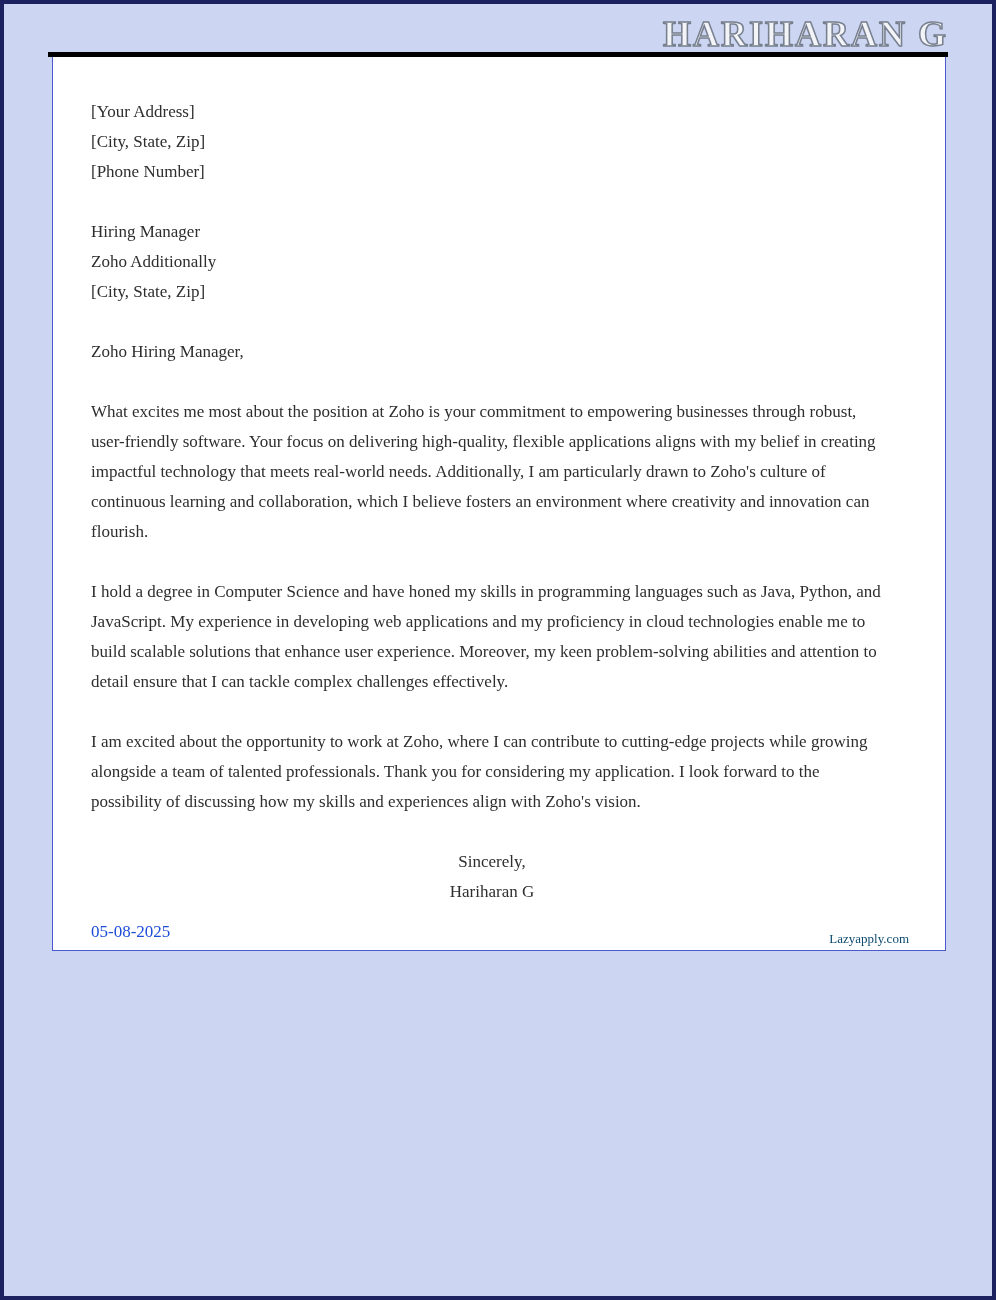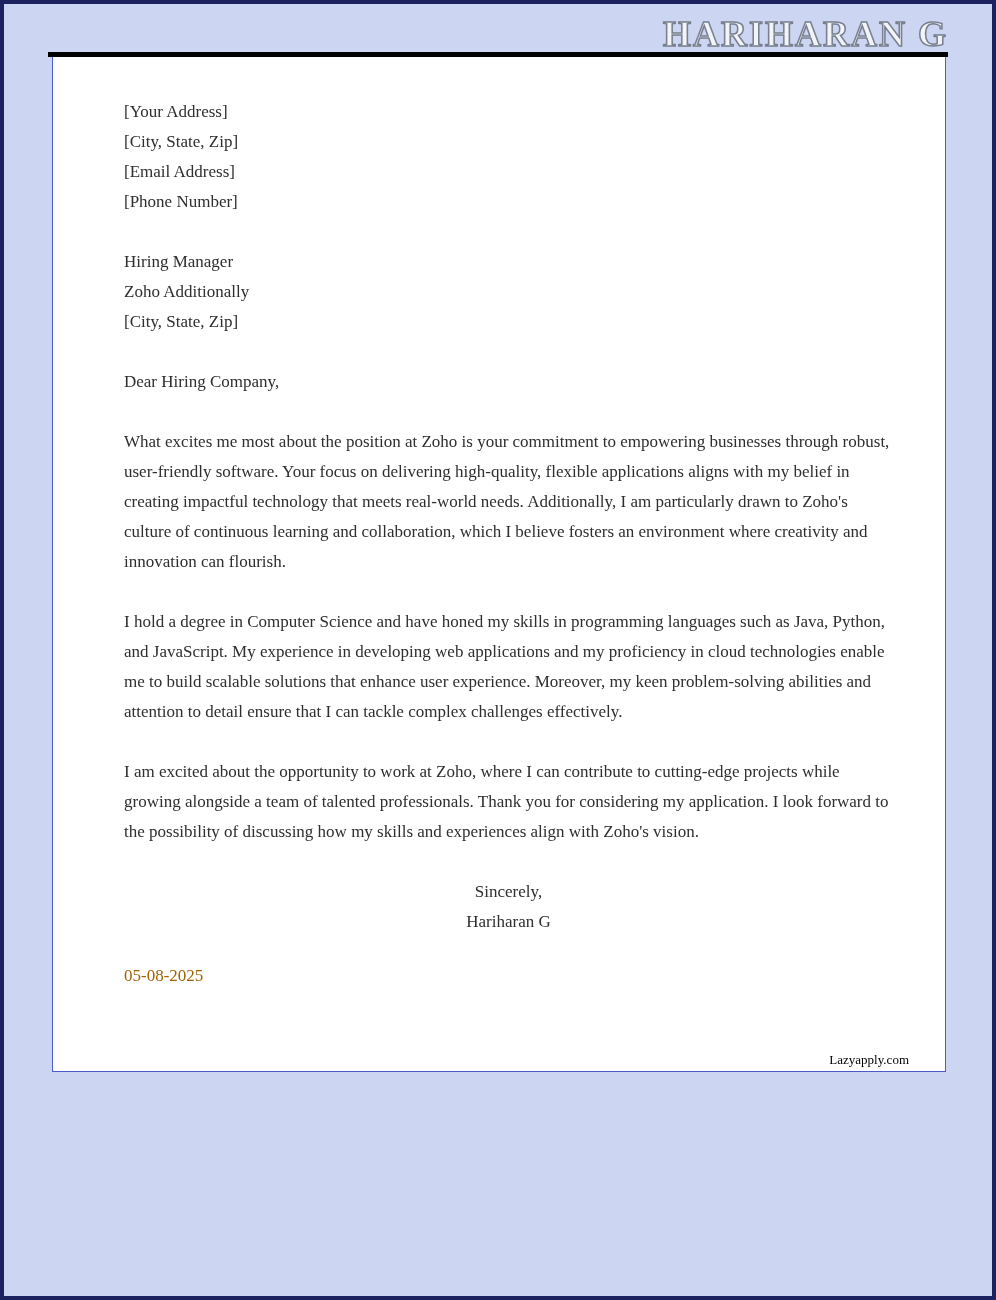--- a/index.html
+++ b/index.html
@@ -40,73 +40,72 @@
     height: 5px;
     background: #000000;
   }
 
   
   .page {
     position: absolute;
     left: 52px;
     top: 57px;
     width: 894px;
-    height: 1015px;
+    height: 894px;
     background: #ffffff;
     border: 1px solid #4a5acd;
     border-top: none;
-    padding: 40px 52px 0 71px;
+    padding: 40px 52px 0 38px;
   }
 
   .letter {
     font-size: 17px;
     line-height: 30px;
     color: #2e2e2e;
   }
 
   .block { margin-bottom: 30px; }
 
   .closing-block { margin-bottom: 0; text-align: center; }
 
   .date {
-    margin-top: 24px;
-    color: #a16207;
+    margin-top: 10px;
+    color: #1d4ed8;
   }
 
   .watermark {
     position: absolute;
     right: 36px;
     bottom: 3px;
     font-size: 13px;
-    color: #000000;
+    color: #0c4a6e;
   }
 </style>
 </head>
 <body>
 
 <div class="header-name">HARIHARAN G</div>
 <div class="top-bar"></div>
 
 <div class="page">
   <div class="letter">
 
     <div class="block">
       <div>[Your Address]</div>
       <div>[City, State, Zip]</div>
-      <div>[Email Address]</div>
       <div>[Phone Number]</div>
     </div>
 
     <div class="block">
       <div>Hiring Manager</div>
       <div>Zoho Additionally</div>
       <div>[City, State, Zip]</div>
     </div>
 
-    <div class="block">Dear Hiring Company,</div>
+    <div class="block">Zoho Hiring Manager,</div>
 
     <p class="block">What excites me most about the position at Zoho is your commitment to empowering businesses through robust, user-friendly software. Your focus on delivering high-quality, flexible applications aligns with my belief in creating impactful technology that meets real-world needs. Additionally, I am particularly drawn to Zoho's culture of continuous learning and collaboration, which I believe fosters an environment where creativity and innovation can flourish.</p>
     <p class="block">I hold a degree in Computer Science and have honed my skills in programming languages such as Java, Python, and JavaScript. My experience in developing web applications and my proficiency in cloud technologies enable me to build scalable solutions that enhance user experience. Moreover, my keen problem-solving abilities and attention to detail ensure that I can tackle complex challenges effectively.</p>
     <p class="block">I am excited about the opportunity to work at Zoho, where I can contribute to cutting-edge projects while growing alongside a team of talented professionals. Thank you for considering my application. I look forward to the possibility of discussing how my skills and experiences align with Zoho's vision.</p>
 
     <div class="closing-block">
       <div>Sincerely,</div>
       <div>Hariharan G</div>
     </div>
 

